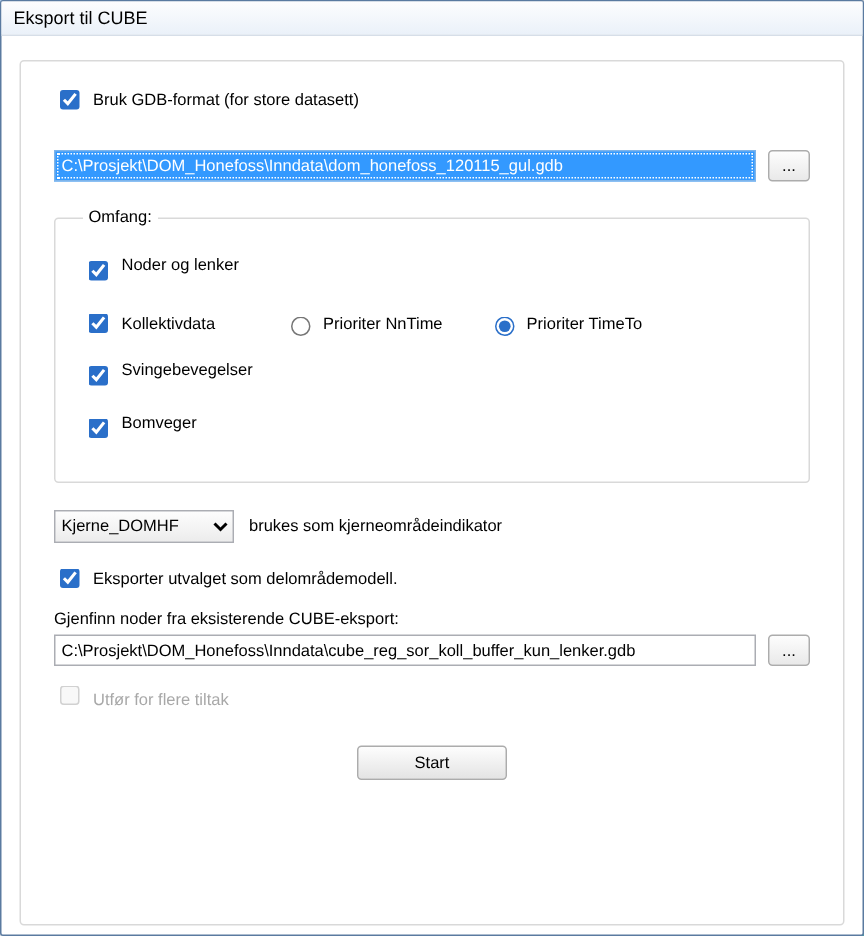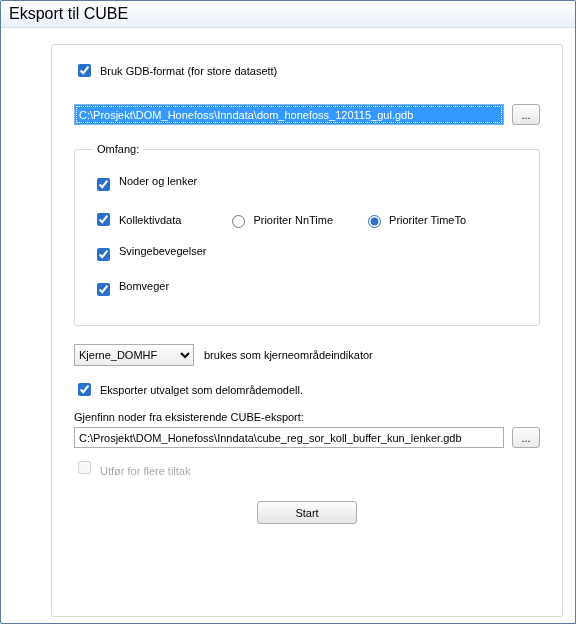--- a/index.html
+++ b/index.html
@@ -19,28 +19,27 @@
     background: #fff;
     border: 1px solid #5a7aa0;
     border-radius: 2px;
     display: flex;
     flex-direction: column;
   }
   .titlebar {
     background: linear-gradient(#fdfdfe, #eaf1f9);
     border-bottom: 1px solid #d6dee8;
     padding: 4px 8px;
-    font-size: 16px;
+    font-size: 12px;
     color: #000;
   }
   .content {
     flex: 1;
     padding: 28px 28px 10px 28px;
     position: relative;
-    margin-left: 38px;
   }
   .inner {
     border: 1px solid #d9d9d9;
     border-radius: 3px;
     position: absolute;
     top: 16px; left: 12px; right: 12px; bottom: 6px;
     background: #fff;
     padding: 16px 22px 12px 22px;
   }
   .row-check { display: flex; align-items: center; gap: 6px; margin-bottom: 4px; }

